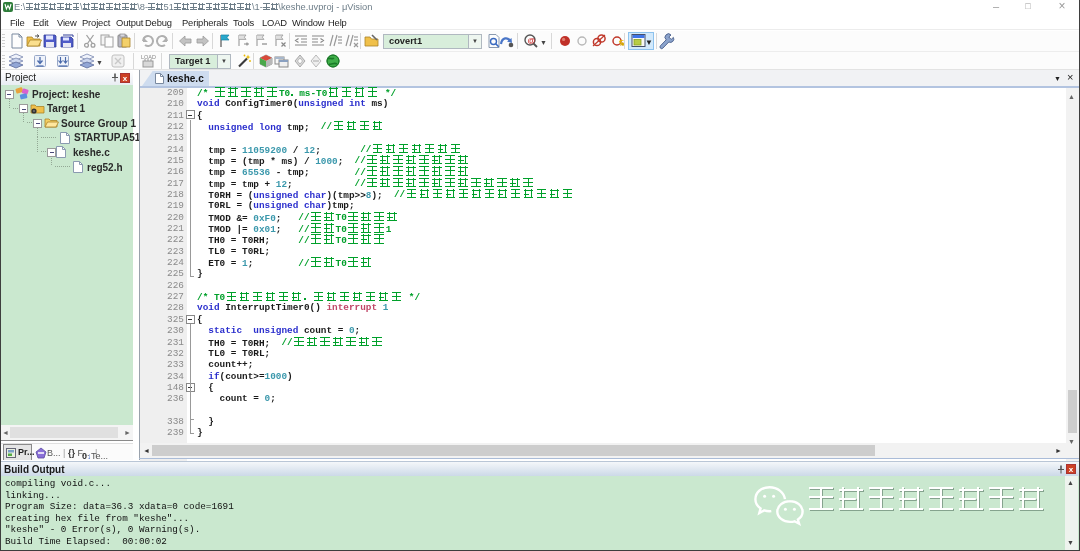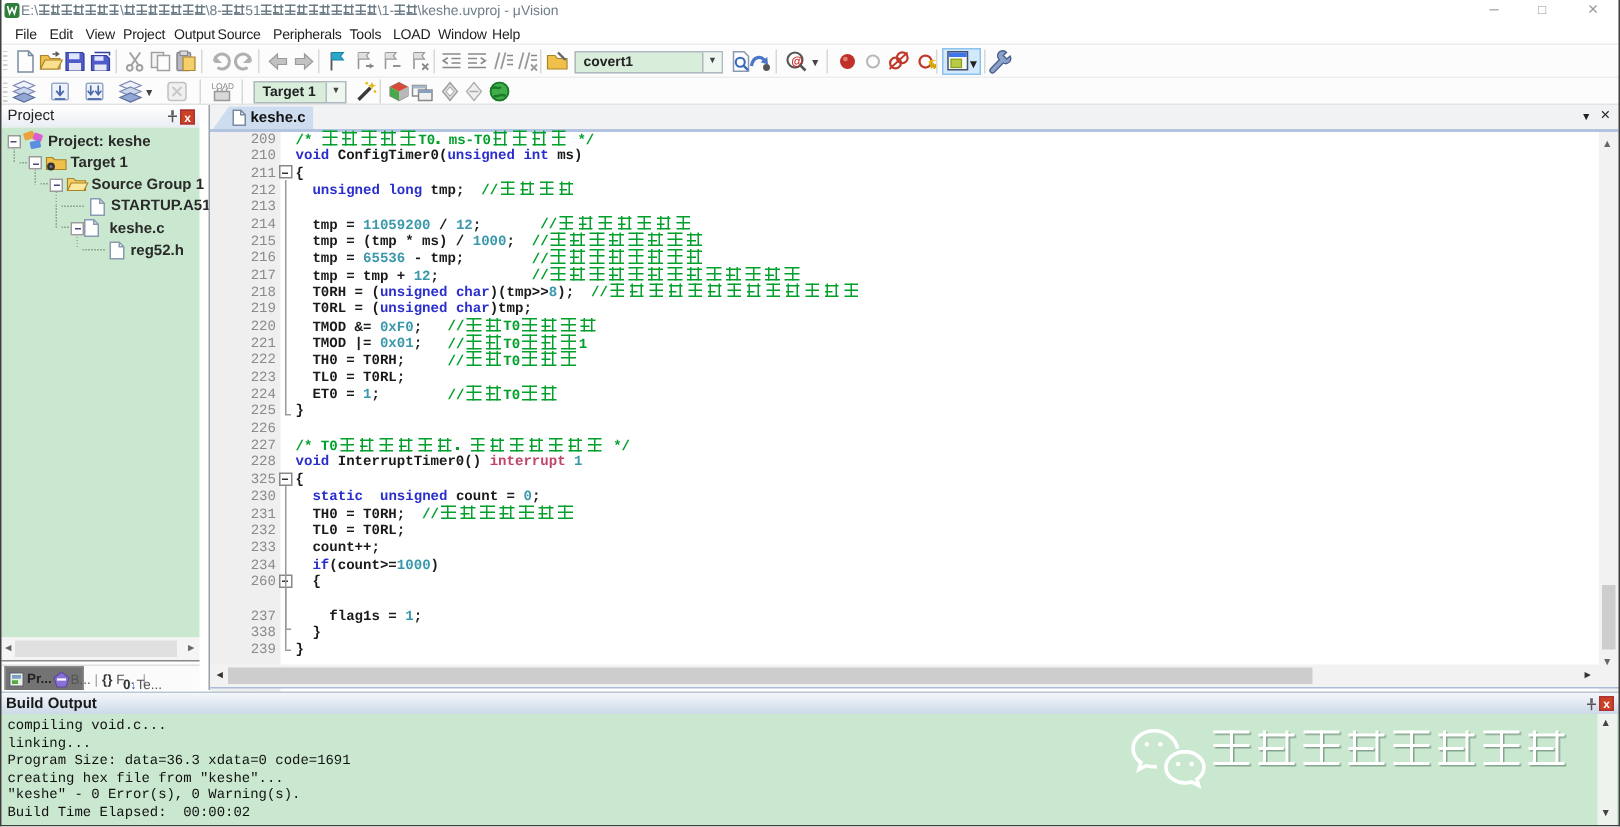--- a/index.html
+++ b/index.html
@@ -101,21 +101,21 @@
  <div class="wbtn" style="left:989px">–</div>
  <div class="wbtn" style="left:1021px;font-size:9px">□</div>
  <div class="wbtn" style="left:1055px;font-size:12px">×</div>
 </div>
 <div class="abs" id="menu">
  <span style="left:10px">File</span>
     <span style="left:33px">Edit</span>
     <span style="left:57px">View</span>
  <span style="left:82px">Project</span>
     <span style="left:116px">Output</span>
-    <span style="left:145px">Source</span>
+    <span style="left:145px">Debug</span>
  <span style="left:182px">Peripherals</span>
     <span style="left:233px">Tools</span>
     <span style="left:262px">LOAD</span>
  <span style="left:292px">Window</span>
     <span style="left:328px">Help</span>
 </div>
 <div class="abs" id="tb1">
     <div class="grip"></div>
     <svg style="left:9px;top:2px" width="16" height="16" viewBox="0 0 16 16">
       <path d="M3 1 h7 l3 3 v11 h-10 z" fill="#fdfdfd" stroke="#7a8aa0" stroke-width="1"></path>
@@ -383,21 +383,21 @@
         <path d="M6.5 0.5 v3 h3" fill="none" stroke="#8a9ab0" stroke-width="1"></path>
       </svg>
       <div class="trow" style="left:86px;top:76.5px">reg52.h</div>
     </div>
  <div id="pps">
    <div class="arr" style="left:1px;top:4px">◄</div>
    <div class="arr" style="left:123px;top:4px">►</div>
    <div class="sbt" style="left:9px;top:2px;width:108px;height:11px;background:#e0e0e0"></div>
  </div>
  <div id="ppb">
-      <div class="ptab" style="left:2px;top:0px;width:53px;height:16px;background:#737373;border:1px solid #8a8a8a;border-bottom:none;padding:2px 0 0 2px"><svg style="left:2px;top:3px;position:absolute" width="10" height="10" viewBox="0 0 10 10">
+      <div class="ptab" style="left:2px;top:0px;width:29px;height:16px;background:#e5e5e5;border:1px solid #8a8a8a;border-bottom:none;padding:2px 0 0 2px"><svg style="left:2px;top:3px;position:absolute" width="10" height="10" viewBox="0 0 10 10">
           <rect x="0.5" y="0.5" width="9" height="9" fill="#e8f0e0" stroke="#667"></rect>
           <rect x="2" y="2" width="6" height="2.5" fill="#7aa0c8"></rect>
           <rect x="2" y="5.5" width="4" height="2.5" fill="#55aa44"></rect>
         </svg><b style="color:#222;margin-left:12px">Pr...</b></div>
       <div class="ptab" style="left:35px;padding-top:2.5px"><svg style="left:0px;top:3px;position:absolute" width="10" height="10" viewBox="0 0 10 10">
           <path d="M5 0 L10 4 8 10 2 10 0 4 z" fill="#8a6fd8" stroke="#5a4aa0" stroke-width="0.8"></path>
           <path d="M2 5 h6" stroke="#fff" stroke-width="1.5"></path>
         </svg><span style="margin-left:11px">B...</span></div>
       <div class="ptab" style="left:62px;padding-top:2.5px;color:#999">|</div>
       <div class="ptab" style="left:67px;padding-top:2.5px"><b style="color:#333">{}</b> F...</div>
@@ -438,22 +438,22 @@
 <div class="ln" style="top:198.4px"><span class="no">225</span><span class="code"><span style="color:#1a1a1a">}</span></span></div>
 <div class="ln" style="top:209.8px"><span class="no">226</span><span class="code"></span></div>
 <div class="ln" style="top:221.1px"><span class="no">227</span><span class="code"><span style="color:#00a02a">/* T0<i class="cj0"></i><i class="cj1"></i><i class="cj0"></i><i class="cj1"></i><i class="cj0"></i><i class="cj1"></i><i class="fw"></i><i class="cj0"></i><i class="cj1"></i><i class="cj0"></i><i class="cj1"></i><i class="cj0"></i><i class="cj1"></i><i class="cj0"></i> */</span></span></div>
 <div class="ln" style="top:232.4px"><span class="no">228</span><span class="code"><span style="color:#2a2ecd">void</span><span style="color:#1a1a1a"> InterruptTimer0() </span><span style="color:#c04668">interrupt</span><span style="color:#1a1a1a"> </span><span style="color:#3b98ac">1</span></span></div>
 <div class="ln" style="top:243.8px"><span class="no">325</span><span class="code"><span style="color:#1a1a1a">{</span></span></div>
 <div class="ln" style="top:255.1px"><span class="no">230</span><span class="code"><span style="color:#1a1a1a">  </span><span style="color:#2a2ecd">static</span><span style="color:#1a1a1a">  </span><span style="color:#2a2ecd">unsigned</span><span style="color:#1a1a1a"> count = </span><span style="color:#3b98ac">0</span><span style="color:#1a1a1a">;</span></span></div>
 <div class="ln" style="top:266.5px"><span class="no">231</span><span class="code"><span style="color:#1a1a1a">  TH0 = T0RH;  </span><span style="color:#00a02a">//<i class="cj0"></i><i class="cj1"></i><i class="cj0"></i><i class="cj1"></i><i class="cj0"></i><i class="cj1"></i><i class="cj0"></i></span></span></div>
 <div class="ln" style="top:277.9px"><span class="no">232</span><span class="code"><span style="color:#1a1a1a">  TL0 = T0RL;</span></span></div>
 <div class="ln" style="top:289.2px"><span class="no">233</span><span class="code"><span style="color:#1a1a1a">  count++;</span></span></div>
 <div class="ln" style="top:300.6px"><span class="no">234</span><span class="code"><span style="color:#1a1a1a">  </span><span style="color:#2a2ecd">if</span><span style="color:#1a1a1a">(count&gt;=</span><span style="color:#3b98ac">1000</span><span style="color:#1a1a1a">)</span></span></div>
-<div class="ln" style="top:311.9px"><span class="no">260</span><span class="code"><span style="color:#1a1a1a">  {</span></span></div>
-<div class="ln" style="top:334.6px"><span class="no">237</span><span class="code"><span style="color:#1a1a1a">    flag1s = </span><span style="color:#3b98ac">1</span><span style="color:#1a1a1a">;</span></span></div>
+<div class="ln" style="top:311.9px"><span class="no">148</span><span class="code"><span style="color:#1a1a1a">  {</span></span></div>
+<div class="ln" style="top:323.2px"><span class="no">236</span><span class="code"><span style="color:#1a1a1a">    count = </span><span style="color:#3b98ac">0</span><span style="color:#1a1a1a">;</span></span></div>
 <div class="ln" style="top:345.9px"><span class="no">338</span><span class="code"><span style="color:#1a1a1a">  }</span></span></div>
 <div class="ln" style="top:357.3px"><span class="no">239</span><span class="code"><span style="color:#1a1a1a">}</span></span></div>
       <div class="fbox" style="top:40.2px"></div>
 <div class="fbox" style="top:244.5px"></div>
 <div class="fbox" style="top:312.6px"></div>
 <div class="fline" style="top:49.5px;height:156.9px"></div>
 <div class="ffoot" style="top:206.4px"></div>
 <div class="fline" style="top:253.8px;height:109.5px"></div>
 <div class="ffoot" style="top:363.3px"></div>
 <div class="fline" style="top:321.9px;height:27.1px"></div>

